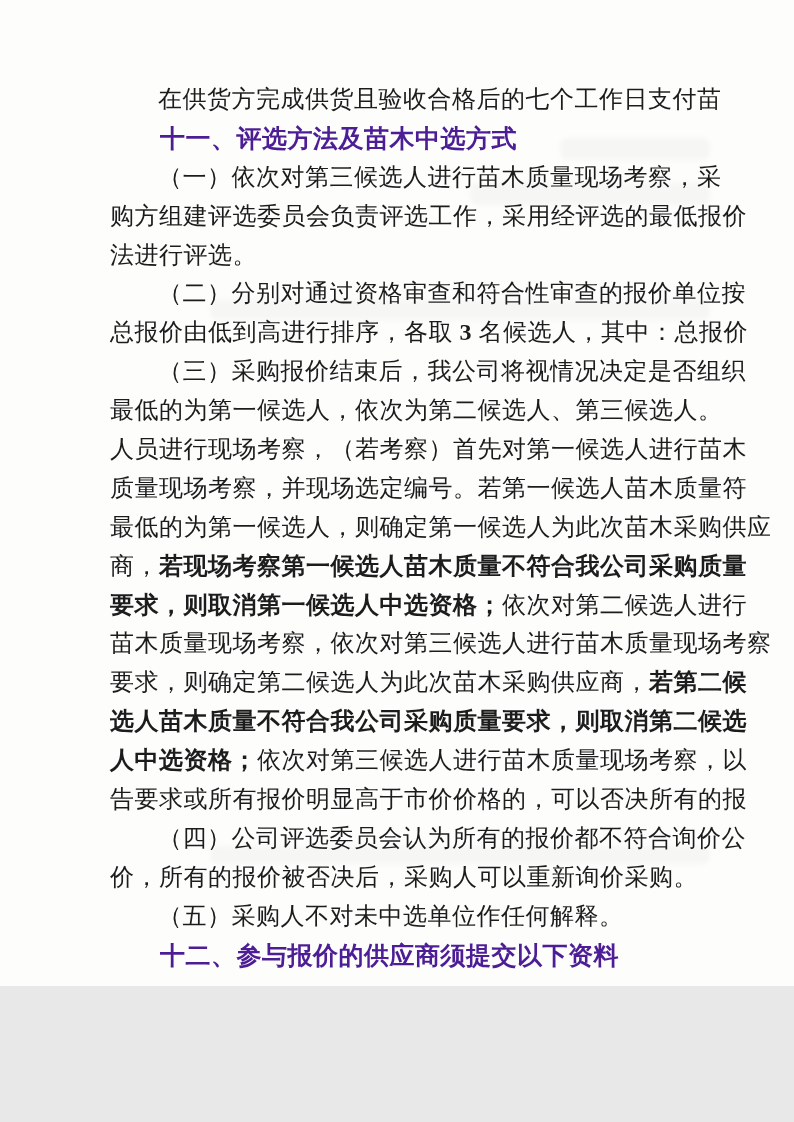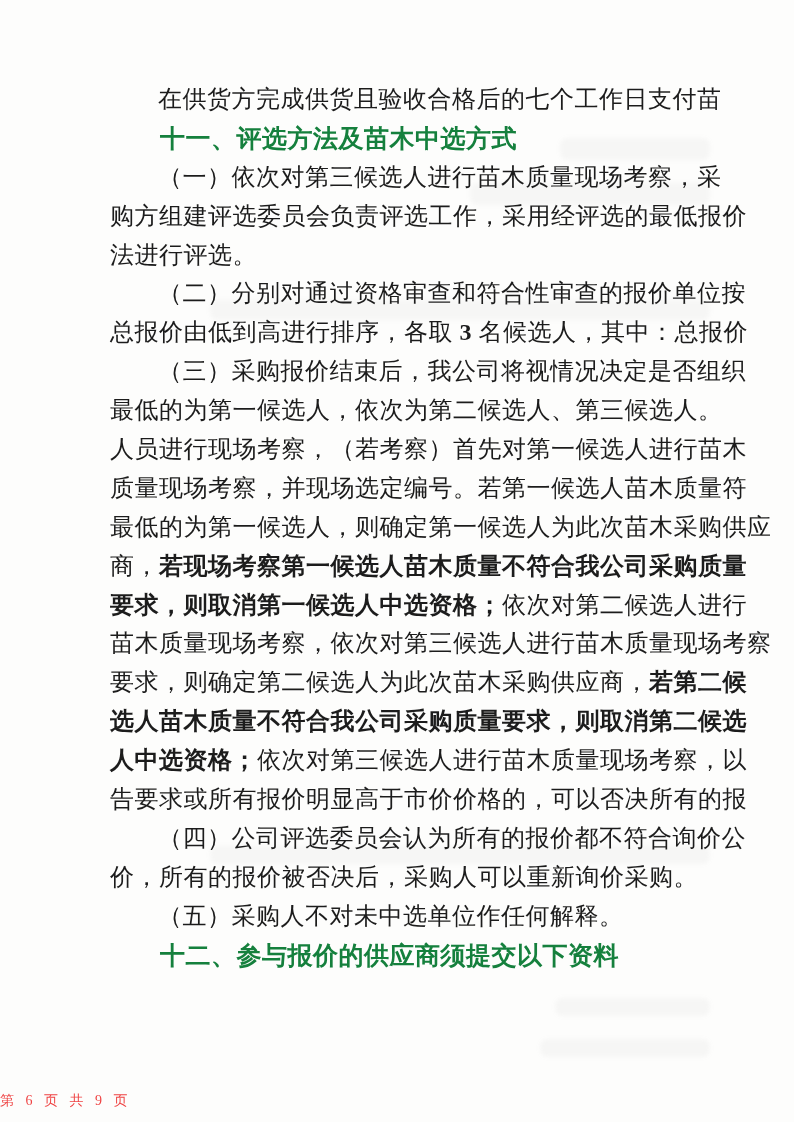--- a/index.html
+++ b/index.html
@@ -1,19 +1,19 @@
 <!DOCTYPE html>
 <html><head>
 <meta charset="utf-8">
 <style>
   html, body { margin: 0; padding: 0; background: #e8e8e8; }
   .page {
     position: relative;
     width: 794px;
-    height: 1122px;
+    height: 986px;
     margin: 0 auto;
     background: #fdfdfc;
     font-family: "Liberation Serif", "DejaVu Serif", serif;
     color: #1c1c1c;
     overflow: hidden;
   }
   .content {
     position: absolute;
     left: 110px;
     top: 80px;
@@ -25,21 +25,21 @@
     height: 38.9px;
     white-space: nowrap;
     overflow: visible;
     letter-spacing: 0.5px;
   }
   .line.indent { text-indent: 2em; }
   .line.heading {
     font-family: "Liberation Sans", "DejaVu Sans", sans-serif;
     font-weight: 700;
     font-size: 25px;
-    color: #15803d;
+    color: #4c1d95;
   }
   .bold { font-weight: 700; }
   .footer {
     position: absolute;
     top: 1092px;
     left: 0;
     width: 794px;
     text-align: left;
     font-size: 14px;
     letter-spacing: 4px;

